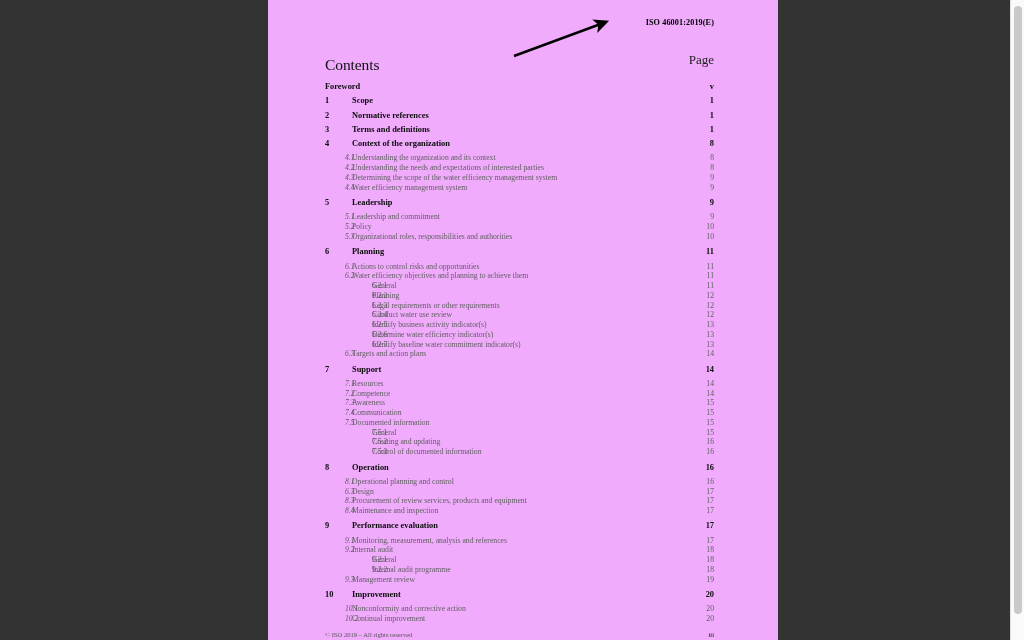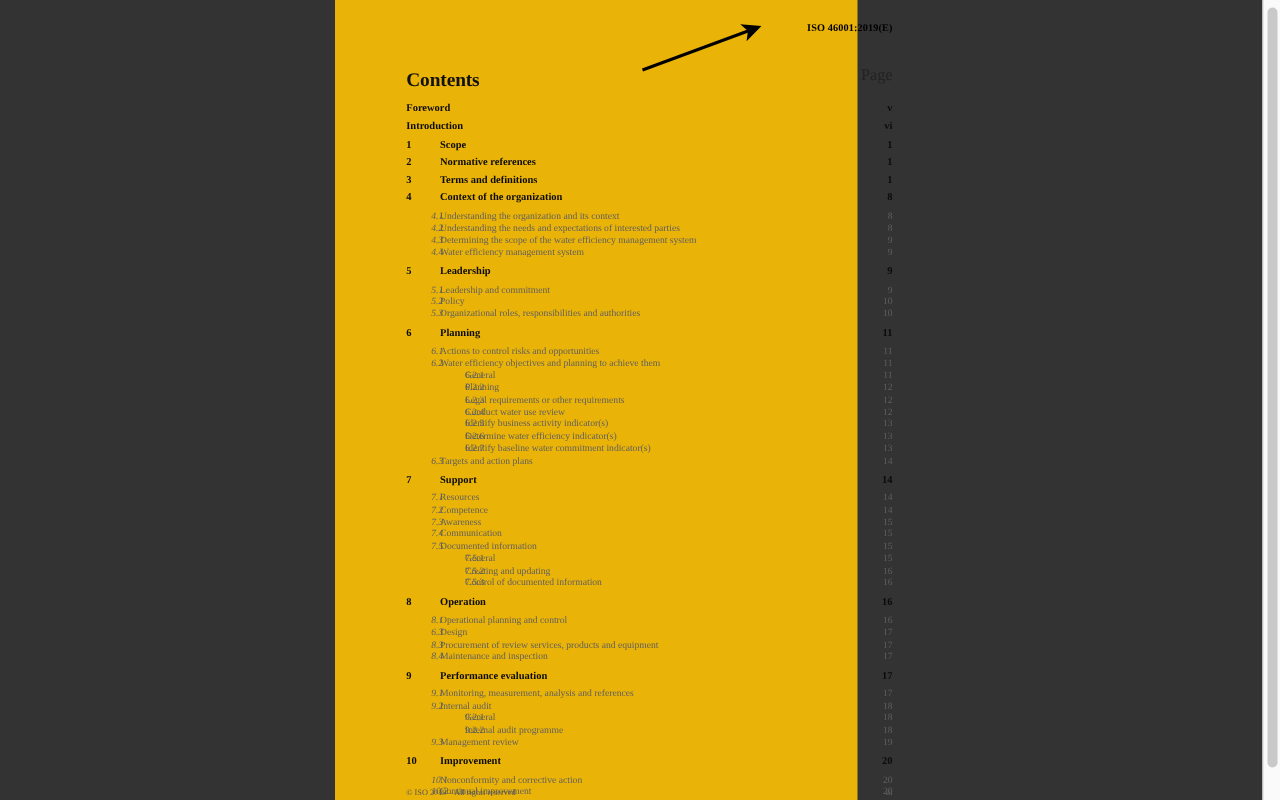--- a/index.html
+++ b/index.html
@@ -30,22 +30,22 @@
     top: 6px; left: 3px;
     width: 8px; height: 608px;
     background: #c9c9c9;
     border-radius: 4px;
   }
 
   
   #page {
     position: absolute;
     top: 0; left: 268px;
-    width: 418px; height: 640px;
-    background: #eab308;
+    width: 510px; height: 640px;
+    background: #f0abfc;
   }
 
   #page-inner {
     position: absolute;
     top: 0; left: 0;
     width: 477px; height: 640px;
     padding: 0;
   }
 
   
@@ -65,21 +65,21 @@
     top: 10px; left: 240px;
     width: 120px; height: 55px;
     pointer-events: none;
   }
 
   
   .contents-title {
     position: absolute;
     top: 56px; left: 57px;
     font-size: 15.5px;
-    font-weight: bold;
+    font-weight: normal;
     color: #111;
     letter-spacing: -0.1px;
   }
   .page-label {
     position: absolute;
     top: 52px; right: 31px;
     font-size: 13px;
     color: #222;
     margin-left: 12px;
   }
@@ -206,26 +206,20 @@
 
       <div class="page-label">Page</div>
 
       <div id="toc">
           <div class="toc-row lvl-front">
             <span class="toc-num"></span>
             <span class="toc-text">Foreword</span>
             <span class="toc-leader"></span>
             <span class="toc-pg">v</span>
           </div>
-          <div class="toc-row lvl-front">
-            <span class="toc-num"></span>
-            <span class="toc-text">Introduction</span>
-            <span class="toc-leader"></span>
-            <span class="toc-pg">vi</span>
-          </div>
           <div class="toc-row lvl-1">
             <span class="toc-num">1</span>
             <span class="toc-text">Scope</span>
             <span class="toc-leader"></span>
             <span class="toc-pg">1</span>
           </div>
           <div class="toc-row lvl-1">
             <span class="toc-num">2</span>
             <span class="toc-text">Normative references</span>
             <span class="toc-leader"></span>

